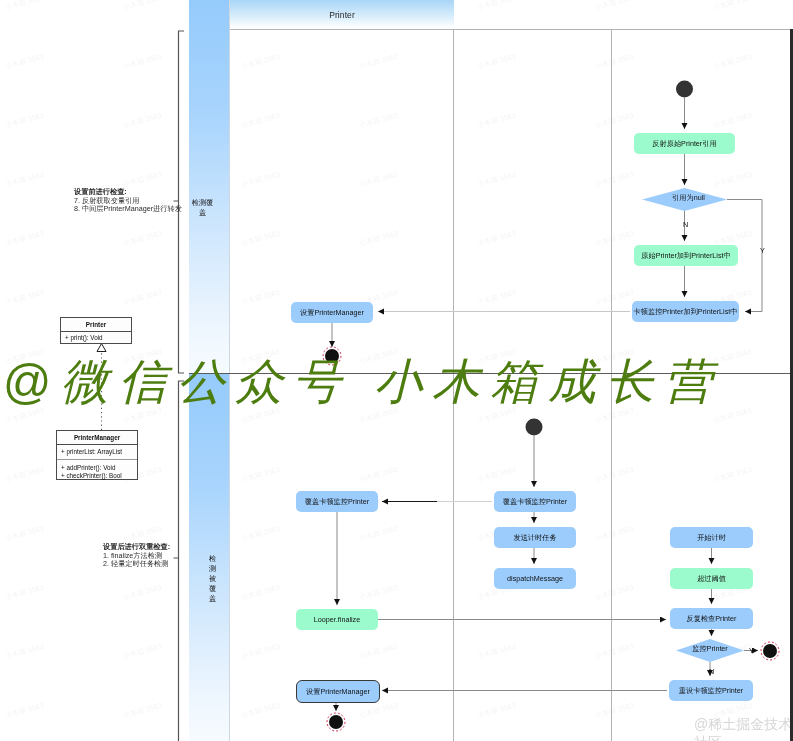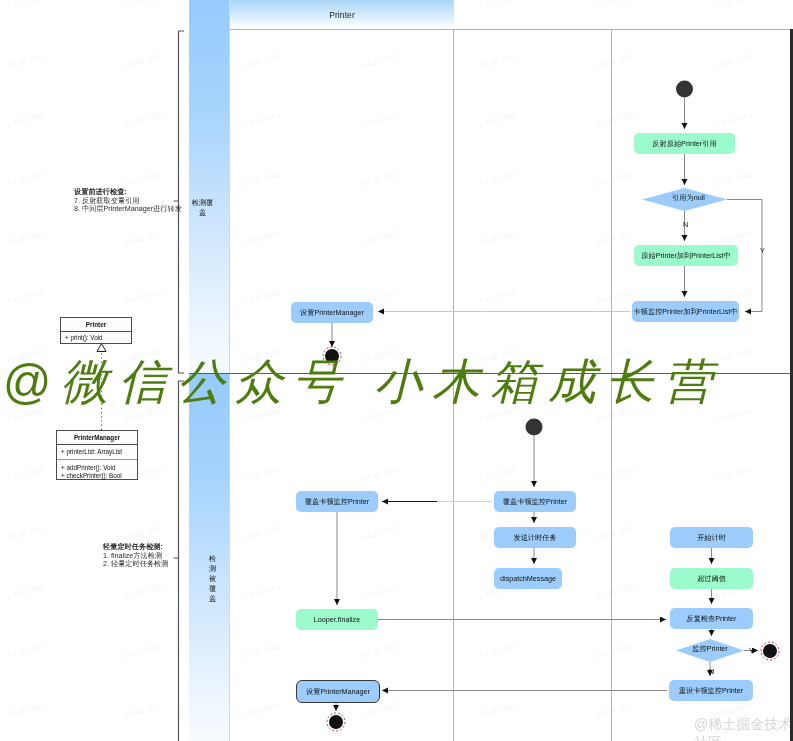--- a/index.html
+++ b/index.html
@@ -145,21 +145,21 @@
   <div class="phase" style="top:373px;height:368px;background:linear-gradient(180deg,#95cbfc 0%,#a8d4fd 30%,#cfe7fd 62%,#eef6fe 88%,#f6fbff 100%);">
     <div class="plbl" style="top:181px;padding-left:20px;">检测被覆盖</div>
   </div>
 
   <div class="note" style="left:62px;top:188px;margin-left:12px;">
     <div class="hd">设置前进行检查:</div>
     <div>7. 反射获取变量引用</div>
     <div>8. 中间层PrinterManager进行转发</div>
   </div>
   <div class="note" style="left:103px;top:543px;">
-    <div class="hd">轻量定时任务检测:</div>
+    <div class="hd">设置后进行双重检查:</div>
     <div>1. finalize方法检测</div>
     <div>2. 轻量定时任务检测</div>
   </div>
 
   <div class="cls" style="left:60px;top:317px;width:72px;height:27px;">
     <div class="cname" style="height:13px;line-height:13px;">Printer</div>
     <div class="sec" style="height:13px;">
       <div>+ print(): Void</div>
     </div>
   </div>
@@ -203,21 +203,21 @@
     </div>
 
   <div class="node blue" style="left:494px;top:491px;width:82px;height:21px;">
     <span>覆盖卡顿监控Printer</span>
     </div>
 
   <div class="node blue" style="left:494px;top:527px;width:82px;height:21px;">
     <span>发送计时任务</span>
     </div>
 
-  <div class="node blue" style="left:494px;top:568px;width:68px;height:21px;">
+  <div class="node blue" style="left:494px;top:568px;width:82px;height:21px;">
     <span>dispatchMessage</span>
     </div>
 
   <div class="node blue" style="left:670px;top:527px;width:83px;height:21px;">
     <span>开始计时</span>
     </div>
 
   <div class="node green" style="left:670px;top:568px;width:83px;height:21px;">
     <span>超过阈值</span>
     </div>

